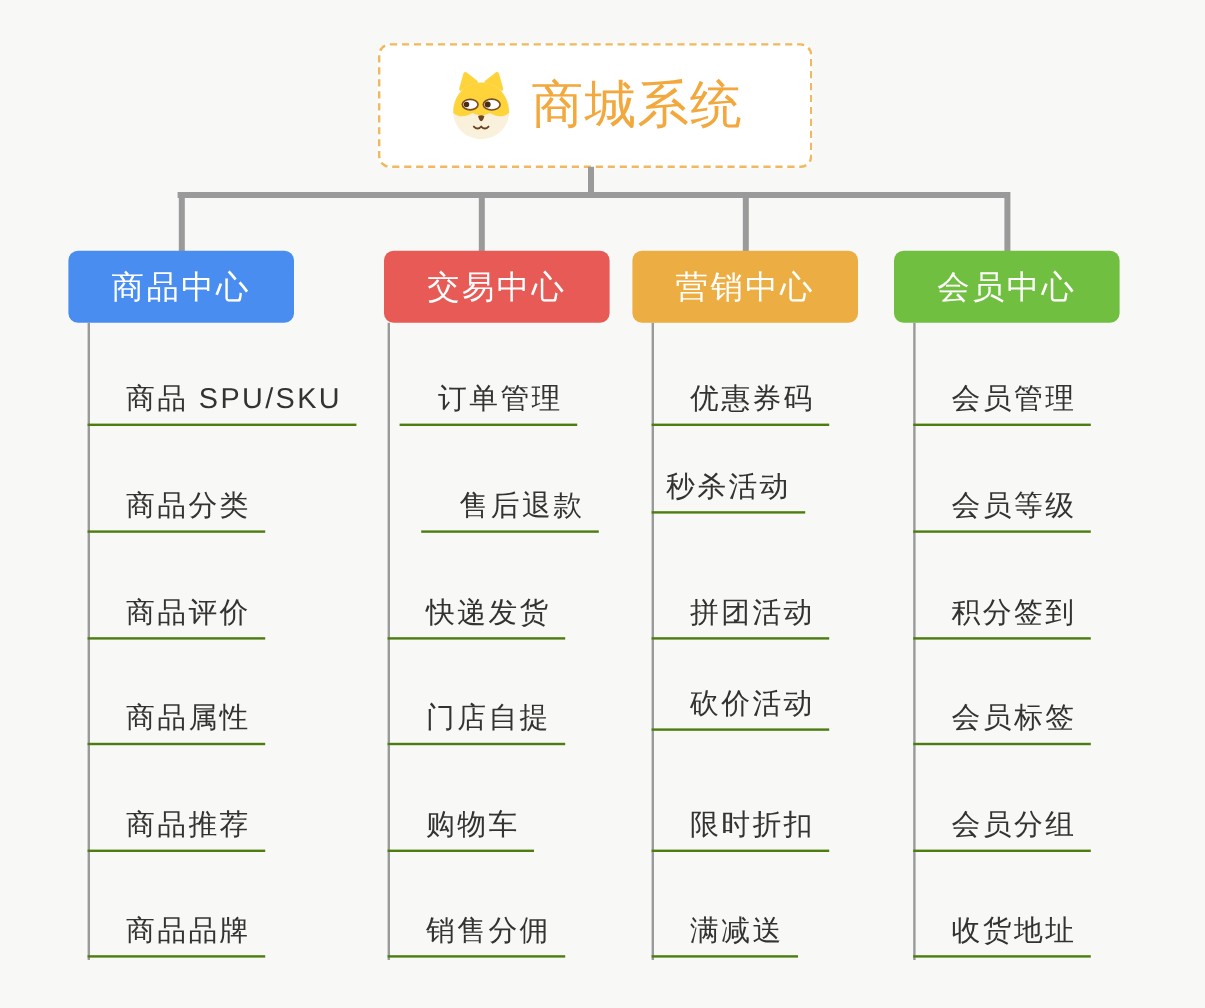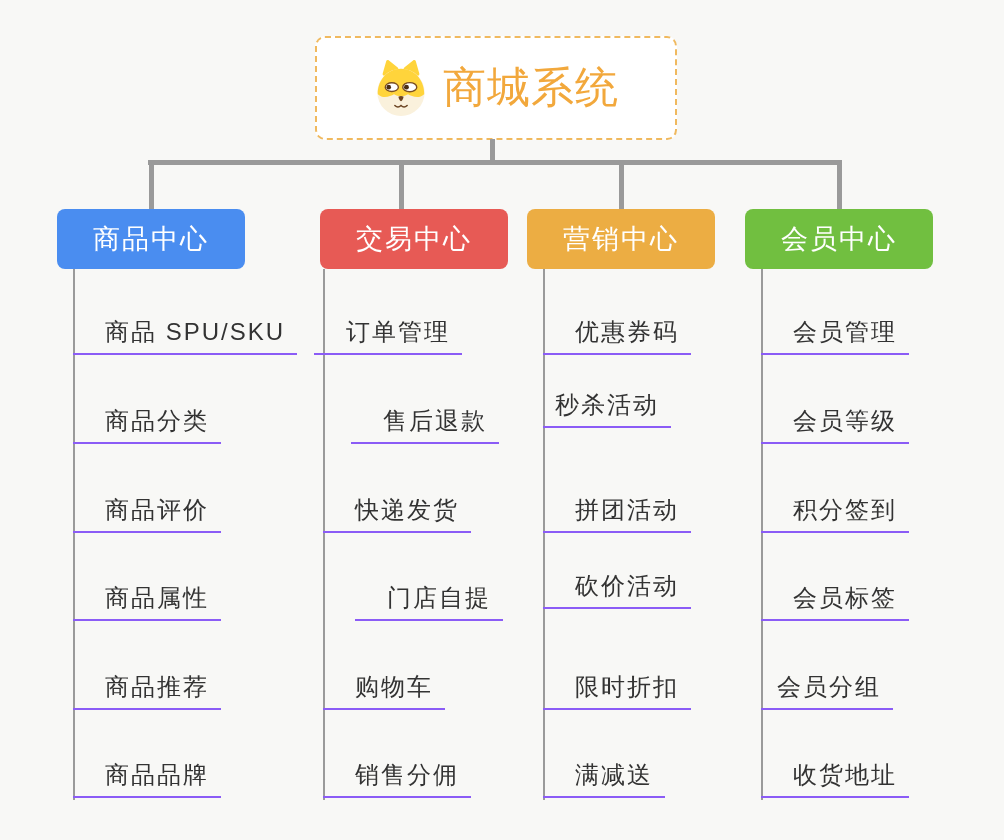--- a/index.html
+++ b/index.html
@@ -30,21 +30,21 @@
   
   .branch-node{
     position:absolute;top:209px;width:188px;height:60px;
     border-radius:8px;color:#ffffff;font-size:27px;letter-spacing:2px;
     display:flex;align-items:center;justify-content:center;
   }
 
   
   .leaf{
     position:absolute;height:40px;box-sizing:border-box;
-    border-bottom:2px solid #8b5cf6;
+    border-bottom:2px solid #4d7c0f;
     padding:0 12px 5px 32px;
     font-size:24px;color:#333333;letter-spacing:2px;
     white-space:nowrap;display:flex;align-items:flex-end;
   }
 </style>
 </head>
 <body>
 
 <div class="canvas">
 
@@ -87,24 +87,24 @@
         <div class="leaf" style="left: 73px; top: 670px;">商品推荐</div>
         <div class="leaf" style="left: 73px; top: 758px;">商品品牌</div>
       </div>
 
   <div class="branch">
     <div class="conn drop" style="left: 398.5px;"></div>
     <div class="branch-node" style="left: 307px; background: rgb(231, 90, 85); margin-left: 13px;">
       <span>交易中心</span>
     </div>
     <div class="conn vline" style="left: 323px;"></div>
-  <div class="leaf" style="left: 314px; top: 315px;">订单管理</div>
+  <div class="leaf" style="left: 333px; top: 315px;">订单管理</div>
         <div class="leaf" style="left: 323px; top: 404px; margin-left: 28px;">售后退款</div>
         <div class="leaf" style="left: 323px; top: 493px;">快递发货</div>
-        <div class="leaf" style="left: 323px; top: 581px; margin-left: 32px;">门店自提</div>
+        <div class="leaf" style="left: 323px; top: 581px;">门店自提</div>
         <div class="leaf" style="left: 323px; top: 670px;">购物车</div>
         <div class="leaf" style="left: 323px; top: 758px;">销售分佣</div>
       </div>
 
   <div class="branch">
     <div class="conn drop" style="left: 618.5px;"></div>
     <div class="branch-node" style="left: 527px; background: rgb(236, 173, 67); justify-content: center;">
       <span>营销中心</span>
     </div>
     <div class="conn vline" style="left: 543px;"></div>
@@ -119,17 +119,17 @@
   <div class="branch">
     <div class="conn drop" style="left: 836.5px;"></div>
     <div class="branch-node" style="left: 745px; background: rgb(113, 191, 64);">
       <span>会员中心</span>
     </div>
     <div class="conn vline" style="left: 761px;"></div>
   <div class="leaf" style="left: 761px; top: 315px;">会员管理</div>
         <div class="leaf" style="left: 761px; top: 404px;">会员等级</div>
         <div class="leaf" style="left: 761px; top: 493px;">积分签到</div>
         <div class="leaf" style="left: 761px; top: 581px;">会员标签</div>
-        <div class="leaf" style="left: 761px; top: 670px; padding-left: 16px;">会员分组</div>
+        <div class="leaf" style="left: 761px; top: 670px;">会员分组</div>
         <div class="leaf" style="left: 761px; top: 758px;">收货地址</div>
       </div>
 </div>
 </div>
 
 </body></html>

